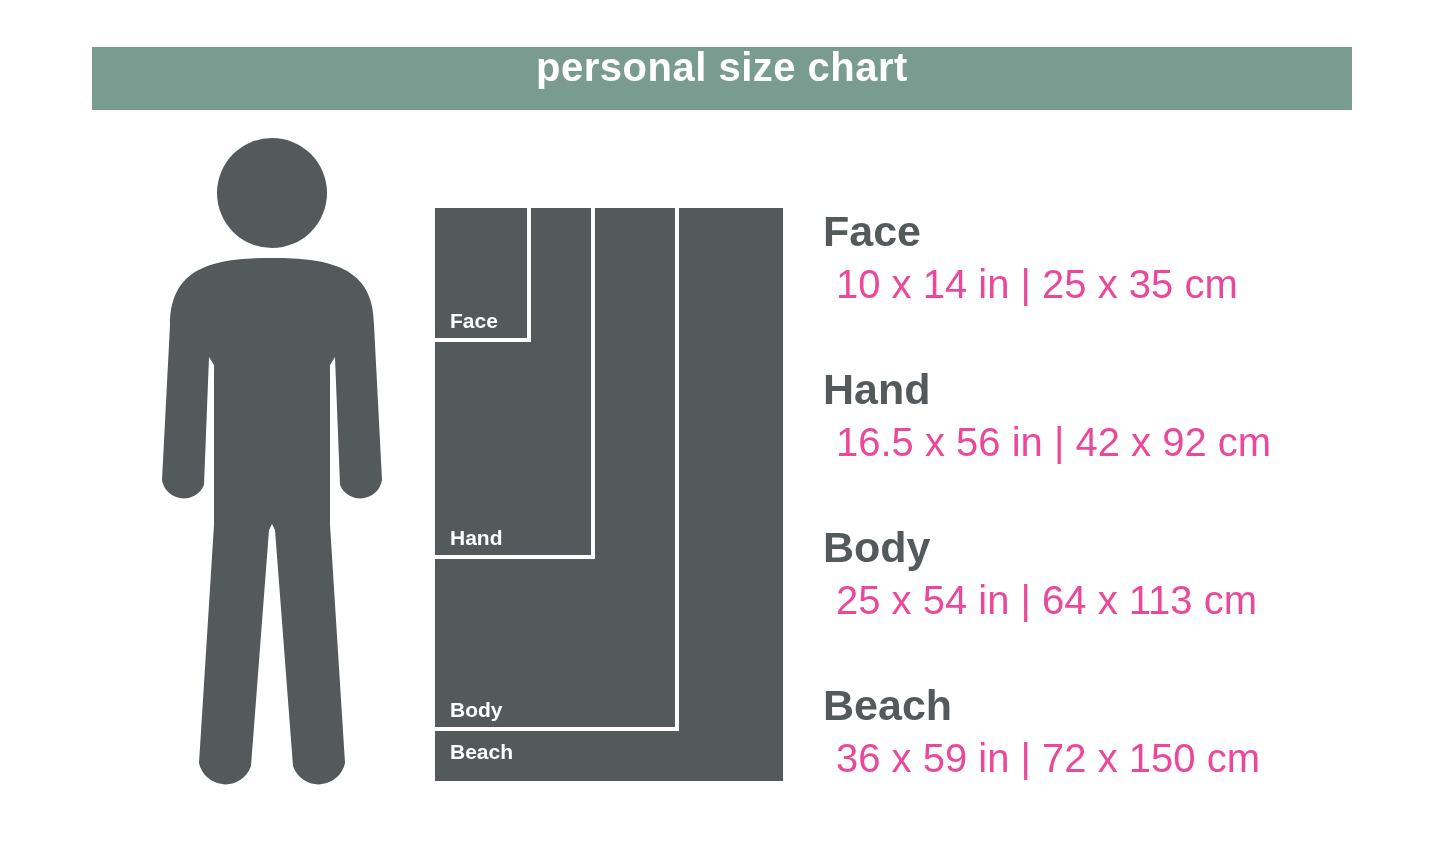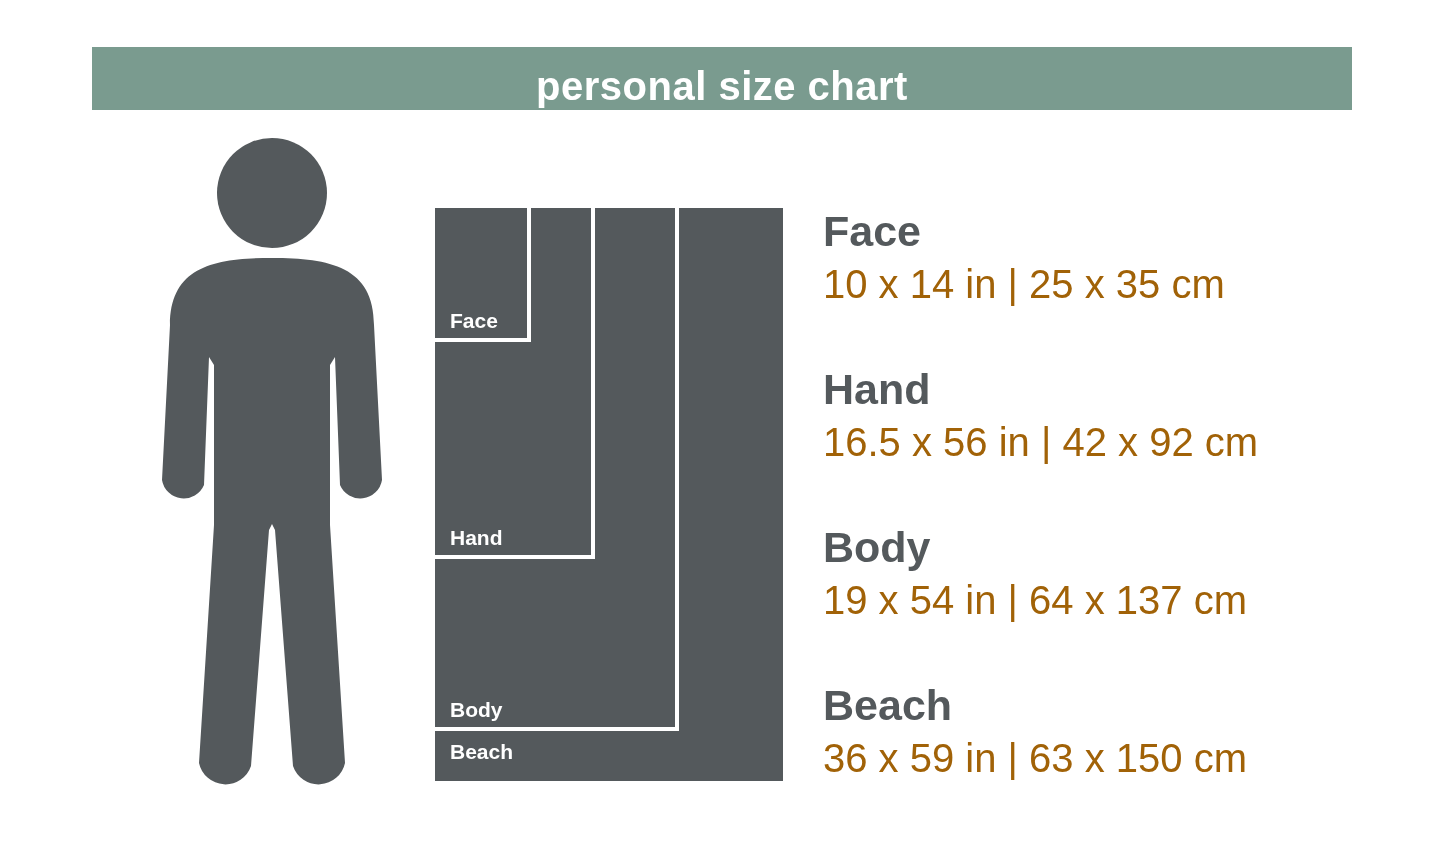--- a/index.html
+++ b/index.html
@@ -2,42 +2,42 @@
 <html><head>
 <meta charset="utf-8">
 <style>
   html,body{margin:0;padding:0;background:#ffffff;}
   .canvas{
     position:relative;width:1445px;height:867px;background:#ffffff;
     font-family:"Liberation Sans", sans-serif;overflow:hidden;
   }
   .header-bar{
     position:absolute;left:92px;top:47px;width:1260px;height:63px;
-    background:#7a9b8f;display:flex;align-items:flex-end;justify-content:center;
+    background:#7a9b8f;display:flex;align-items:flex-start;justify-content:center;
   }
   .header-title{
     color:#ffffff;font-size:40px;font-weight:bold;letter-spacing:.5px;line-height:1;
     padding-bottom:4px;
   }
   .figure{position:absolute;left:152px;top:135px;}
   .diagram{
     position:absolute;left:435px;top:208px;background:#54595c;
   }
   .size-rect{
     position:absolute;left:0;top:0;box-sizing:border-box;
     border-right:4px solid #ffffff;border-bottom:4px solid #ffffff;
   }
   .rect-label{
     position:absolute;left:15px;color:#ffffff;font-weight:bold;font-size:21px;line-height:1;
     white-space:nowrap;
   }
   .legend{position:absolute;left:0;top:0;width:1445px;height:867px;pointer-events:none;}
   .legend-item{position:absolute;left:823px;color:#54595c;}
   .legend-name{font-size:43px;font-weight:bold;line-height:1.1;color:#54595c;}
-  .legend-dims{font-size:40px;line-height:1.2;margin-top:5px;color:#a16207;white-space:nowrap;}
+  .legend-dims{font-size:40px;line-height:1.2;margin-top:5px;color:#ec4899;white-space:nowrap;margin-left:13px;}
 </style>
 </head>
 <body>
 
 <div class="canvas">
 
   <div class="header-bar">
     <span class="header-title">personal size chart</span>
   </div>
 
@@ -81,21 +81,21 @@
       <div class="legend-item" style="top: 208px;">
         <div class="legend-name">Face</div>
         <div class="legend-dims">10 x 14 in | 25 x 35 cm</div>
       </div>
       <div class="legend-item" style="top: 366px;">
         <div class="legend-name">Hand</div>
         <div class="legend-dims">16.5 x 56 in | 42 x 92 cm</div>
       </div>
       <div class="legend-item" style="top: 524px;">
         <div class="legend-name">Body</div>
-        <div class="legend-dims">19 x 54 in | 64 x 137 cm</div>
+        <div class="legend-dims">25 x 54 in | 64 x 113 cm</div>
       </div>
       <div class="legend-item" style="top: 682px;">
         <div class="legend-name">Beach</div>
-        <div class="legend-dims">36 x 59 in | 63 x 150 cm</div>
+        <div class="legend-dims">36 x 59 in | 72 x 150 cm</div>
       </div>
     </div>
 
 </div>
 
 </body></html>

